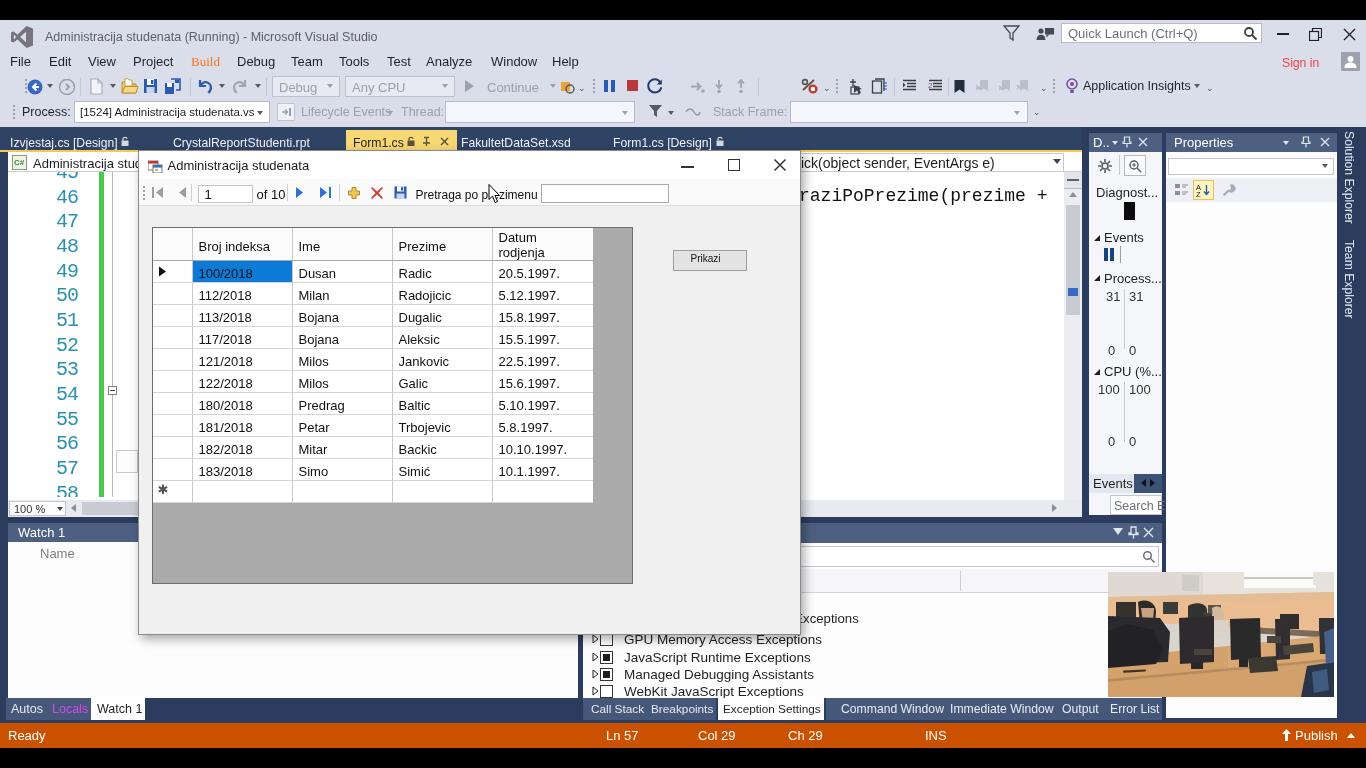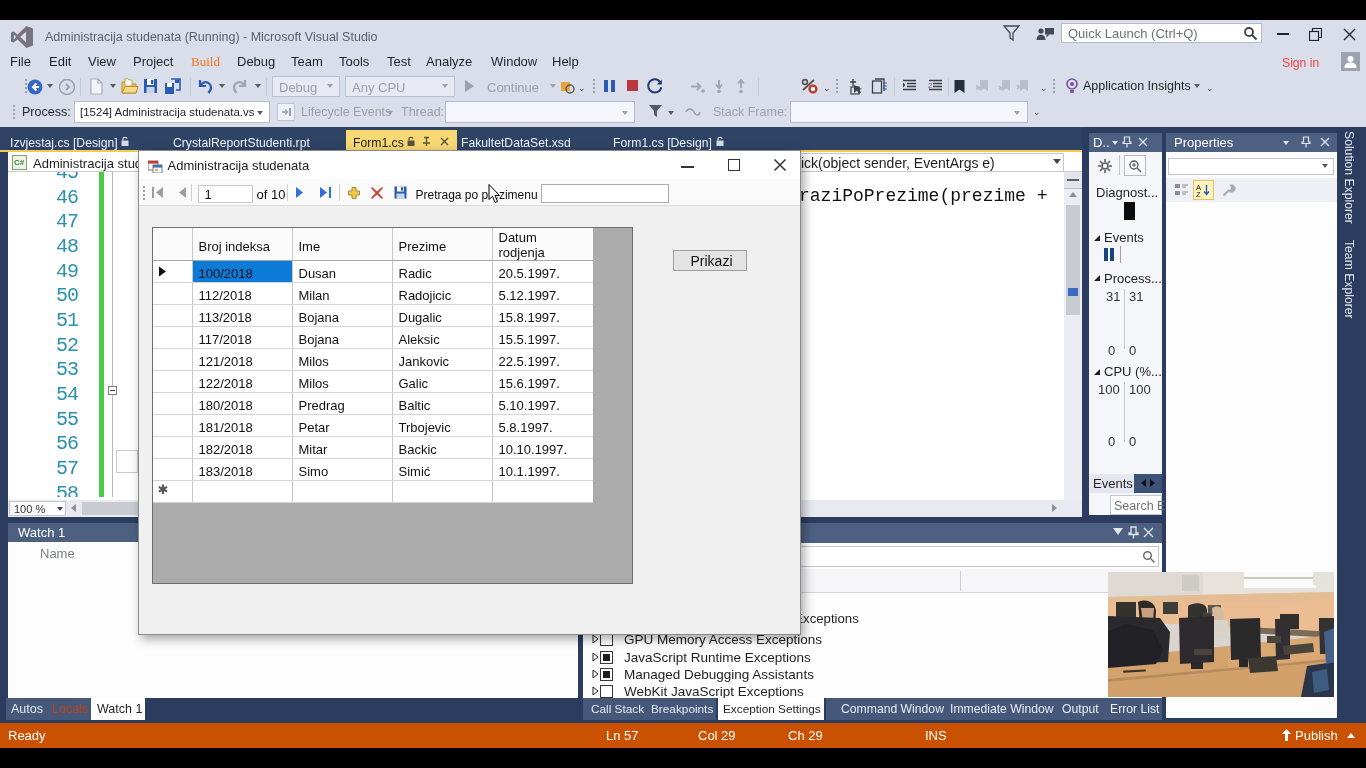--- a/index.html
+++ b/index.html
@@ -311,21 +311,21 @@
 <div class="abs" style="left:71px;top:504px;width:0;height:0;border-top:4.5px solid transparent;border-bottom:4.5px solid transparent;border-right:5px solid #8a8e96;"></div>
 <div class="abs" style="left:82px;top:502px;width:200px;height:13px;background:#c9cbd3;"></div>
 <div class="abs" style="left:1052px;top:504px;width:0;height:0;border-top:4.5px solid transparent;border-bottom:4.5px solid transparent;border-left:5px solid #8a8e96;"></div>
 
 <div class="abs" style="left:8px;top:523px;width:570px;height:19px;background:#4d6082;"></div>
 <div class="abs txt" style="left:18px;top:525px;font-size:13px;color:#fff;">Watch 1</div>
 <div class="abs" style="left:8px;top:542px;width:570px;height:156px;background:#fdfdfd;"></div>
 <div class="abs txt" style="left:40px;top:546px;font-size:13px;color:#7a7e87;">Name</div>
 <div class="abs" style="left:6px;top:698px;width:85px;height:22px;background:#46587a;"></div>
 <div class="abs txt" style="left:11px;top:702px;font-size:12.5px;color:#e8ebf2;">Autos</div>
-<div class="abs txt" style="left:52px;top:702px;font-size:12.5px;color:#c2410c;">Locals</div>
+<div class="abs txt" style="left:52px;top:702px;font-size:12.5px;color:#d946ef;">Locals</div>
 <div class="abs" style="left:91px;top:698px;width:54px;height:22px;background:#fff;"></div>
 <div class="abs txt" style="left:97px;top:702px;font-size:12.5px;color:#1e1e1e;">Watch 1</div>
 
 <div class="abs" style="left:583px;top:523px;width:579px;height:20px;background:#4d6082;"></div>
 <div class="abs txt" style="left:593px;top:525px;font-size:13px;color:#fff;">Exception Settings</div>
 <svg class="abs" style="left:1113px;top:528px;" width="10" height="8" viewBox="0 0 10 8">
     <path d="M0 0 L10 0 L5 7 Z" fill="#dfe4ee"></path>
   </svg>
 <svg class="abs" style="left:1128px;top:526px;" width="11" height="13" viewBox="0 0 11 13">
     <path d="M3 1 L8 1 L8 7 L10 7 L10 8.5 L1 8.5 L1 7 L3 7 Z M5.5 8.5 L5.5 12.5" stroke="#dfe4ee" stroke-width="1.3" fill="none"></path>
@@ -665,21 +665,21 @@
  <div class="abs txt" style="left:160px;top:313px;font-size:13px;color:#111;">Simo</div>
  <div class="abs txt" style="left:260px;top:313px;font-size:13px;color:#111;">Simić</div>
  <div class="abs txt" style="left:360px;top:313px;font-size:13px;color:#111;">10.1.1997.</div>
 
  <svg class="abs" style="left:19px;top:115px;" width="9" height="11" viewBox="0 0 9 11">
       <path d="M1 0.5 L8 5.5 L1 10.5 Z" fill="#111"></path>
     </svg>
  <div class="abs txt" style="left:19px;top:331px;font-size:13px;color:#555;">✱</div>
 
  <div class="abs" style="left:534px;top:99px;width:74px;height:21px;background:#e3e3e3;border:1px solid #9e9e9e;"></div>
- <div class="abs txt" style="left:552px;top:102px;font-size:14px;color:#111;text-align:right;">Prikazi</div>
+ <div class="abs txt" style="left:552px;top:102px;font-size:10px;color:#111;text-align:right;">Prikazi</div>
 
  <svg class="abs" style="left:349px;top:33px;" width="13" height="20" viewBox="0 0 13 20">
       <path d="M1 0.5 L1 15.5 L4.5 12.2 L7 18.5 L9.5 17.5 L7 11.5 L11.5 11.5 Z" fill="#fff" stroke="#000" stroke-width="1"></path>
     </svg>
 </div>
 
 <div class="abs" style="left:0;top:723px;width:1366px;height:25px;background:#ca5100;"></div>
 <div class="abs txt" style="left:8px;top:728px;font-size:13px;color:#fff;">Ready</div>
 <div class="abs txt" style="left:606px;top:728px;font-size:13px;color:#fff;">Ln 57</div>
 <div class="abs txt" style="left:698px;top:728px;font-size:13px;color:#fff;">Col 29</div>

